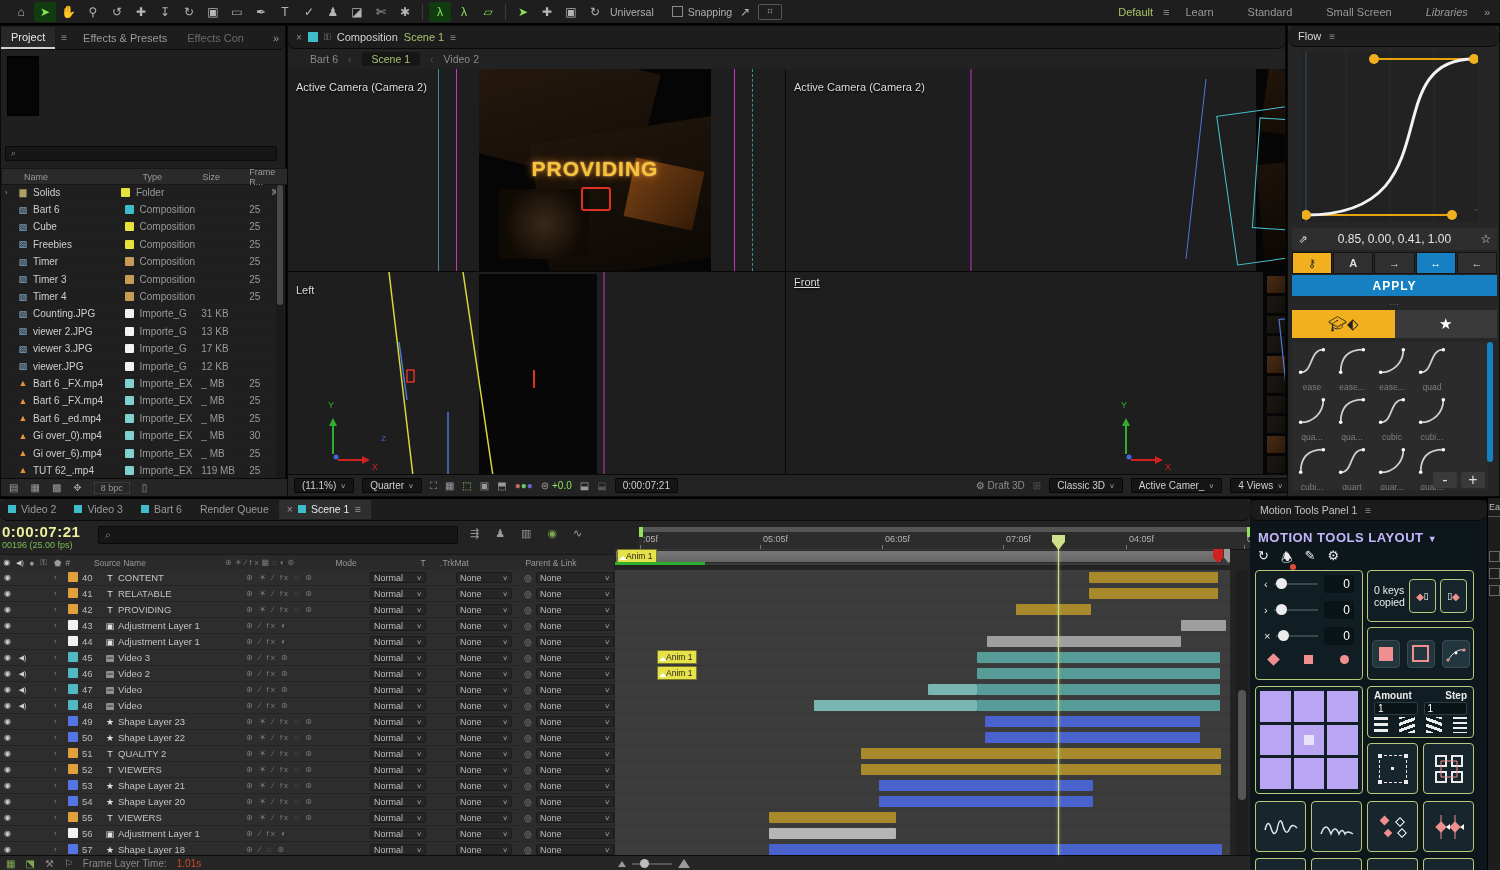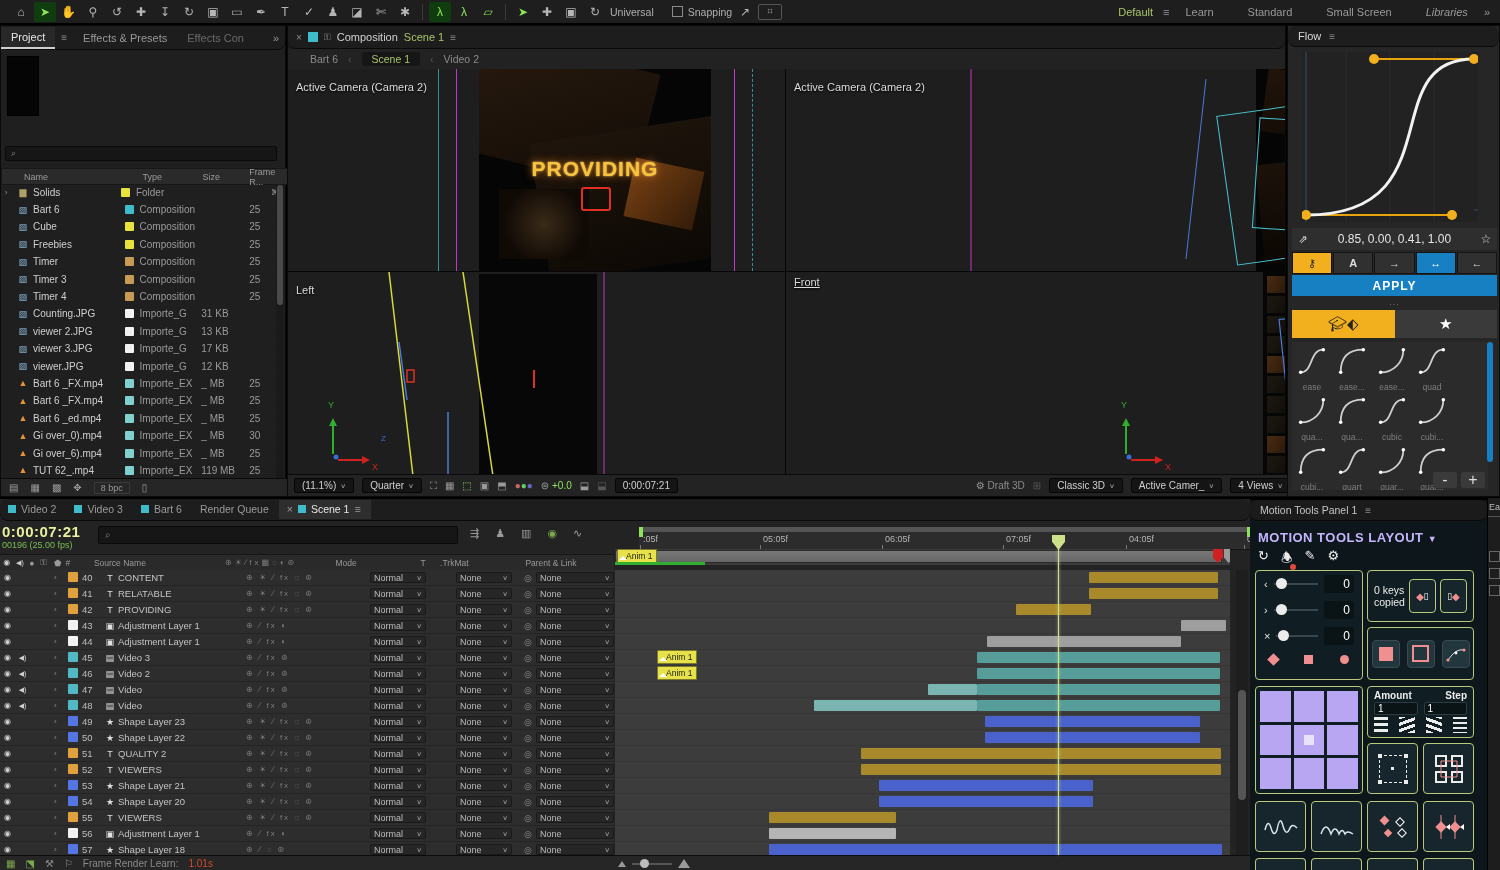--- a/index.html
+++ b/index.html
@@ -1169,21 +1169,21 @@
   <div class="abs" style="right:2px;top:71px;width:12px;height:285px;background:#1e1e1e;">
     <div style="width:8px;margin:2px;height:110px;margin-top:120px;background:#555;border-radius:4px;"></div>
   </div>
 </div>
 
 <div class="abs" style="left:0;top:855px;width:1250px;height:15px;background:#262626;border-top:1px solid #0c0c0c;display:flex;align-items:center;gap:10px;padding-left:6px;font-size:10px;">
   <span style="color:#7ca84c;font-size:10px;">▦</span>
   <span style="color:#7ca84c;font-size:10px;">⬔</span>
   <span class="dim">⚒</span>
   <span class="dim">⚐</span>
-  <span class="dim">Frame Render Learn:</span>
+  <span class="dim">Frame Layer Time:</span>
   <span style="color:#d04a2a;">1.01s</span>
   <span style="position:absolute;left:618px;display:flex;align-items:center;gap:6px;">
     <span style="width:0;height:0;border-left:4px solid transparent;border-right:4px solid transparent;border-bottom:6px solid #9a9a9a;"></span>
     <span style="width:40px;height:2px;background:#555;position:relative;display:inline-block;">
       <span style="position:absolute;left:8px;top:-4px;width:9px;height:9px;border-radius:50%;background:#bdbdbd;"></span>
     </span>
     <span style="width:0;height:0;border-left:6px solid transparent;border-right:6px solid transparent;border-bottom:9px solid #9a9a9a;"></span>
   </span>
 </div>
 

